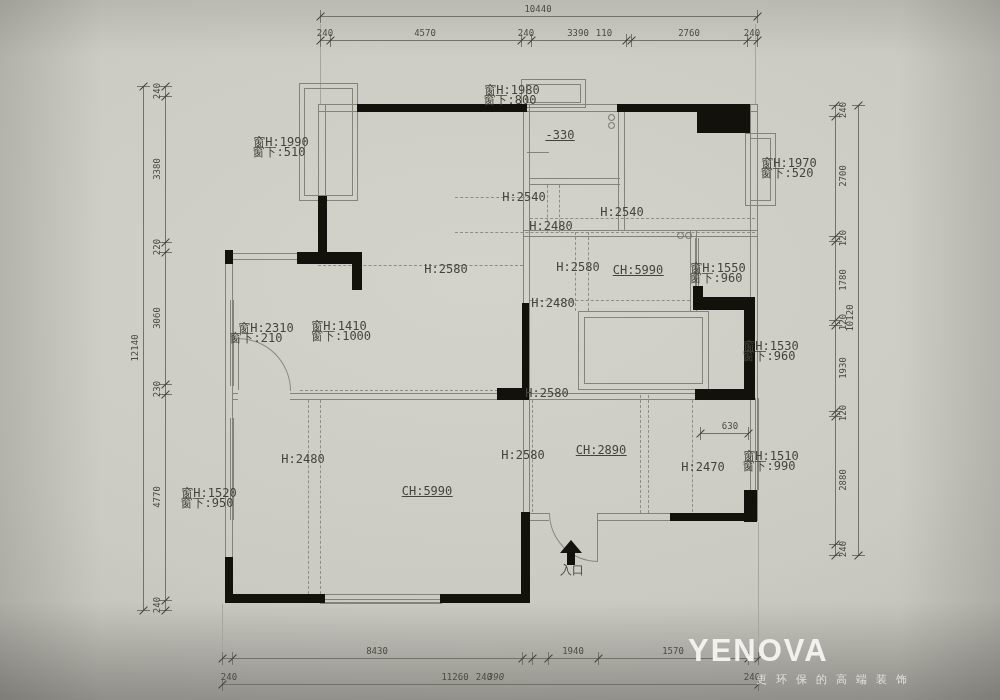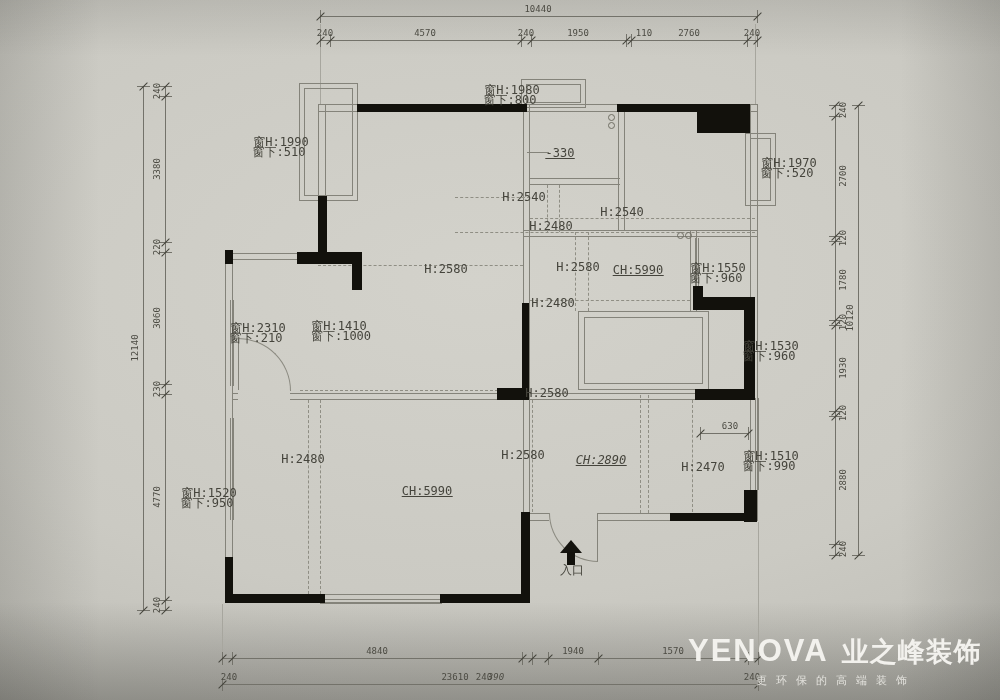--- a/index.html
+++ b/index.html
@@ -167,22 +167,22 @@
       <div class="dimslash" style="left: 621px; top: 40px; width: 11px; height: 1px; transform: rotate(-45deg);"></div>
       <div class="dimext" style="left: 631px; top: 34px; width: 1px; height: 13px;"></div>
       <div class="dimslash" style="left: 626px; top: 40px; width: 11px; height: 1px; transform: rotate(-45deg);"></div>
       <div class="dimext" style="left: 747px; top: 34px; width: 1px; height: 13px;"></div>
       <div class="dimslash" style="left: 742px; top: 40px; width: 11px; height: 1px; transform: rotate(-45deg);"></div>
       <div class="dimext" style="left: 757px; top: 34px; width: 1px; height: 13px;"></div>
       <div class="dimslash" style="left: 752px; top: 40px; width: 11px; height: 1px; transform: rotate(-45deg);"></div>
       <div class="dimlabel" style="left: 325px; top: 33px; transform: translate(-50%, -50%);">240</div>
       <div class="dimlabel" style="left: 425px; top: 33px; transform: translate(-50%, -50%);">4570</div>
       <div class="dimlabel" style="left: 526px; top: 33px; transform: translate(-50%, -50%);">240</div>
-      <div class="dimlabel" style="left: 578px; top: 33px; transform: translate(-50%, -50%);">1950</div>
-      <div class="dimlabel" style="left: 644px; top: 33px; transform: translate(-50%, -50%);">110</div>
+      <div class="dimlabel" style="left: 578px; top: 33px; transform: translate(-50%, -50%);">3390</div>
+      <div class="dimlabel" style="left: 604px; top: 33px; transform: translate(-50%, -50%);">110</div>
       <div class="dimlabel" style="left: 689px; top: 33px; transform: translate(-50%, -50%);">2760</div>
       <div class="dimlabel" style="left: 752px; top: 33px; transform: translate(-50%, -50%);">240</div>
       <div class="dimline" style="left: 143px; top: 86px; width: 1px; height: 524px;"></div>
       <div class="dimext" style="left: 137px; top: 86px; width: 13px; height: 1px;"></div>
       <div class="dimslash" style="left: 138px; top: 86px; width: 11px; height: 1px; transform: rotate(-45deg);"></div>
       <div class="dimext" style="left: 137px; top: 610px; width: 13px; height: 1px;"></div>
       <div class="dimslash" style="left: 138px; top: 610px; width: 11px; height: 1px; transform: rotate(-45deg);"></div>
       <div class="dimlabel" style="left: 135px; top: 348px; transform: translate(-50%, -50%) rotate(-90deg);">12140</div>
       <div class="dimline" style="left: 165px; top: 86px; width: 1px; height: 524px;"></div>
       <div class="dimext" style="left: 159px; top: 86px; width: 13px; height: 1px;"></div>
@@ -254,74 +254,73 @@
       <div class="dimext" style="left: 532px; top: 652px; width: 1px; height: 13px;"></div>
       <div class="dimslash" style="left: 527px; top: 658px; width: 11px; height: 1px; transform: rotate(-45deg);"></div>
       <div class="dimext" style="left: 548px; top: 652px; width: 1px; height: 13px;"></div>
       <div class="dimslash" style="left: 543px; top: 658px; width: 11px; height: 1px; transform: rotate(-45deg);"></div>
       <div class="dimext" style="left: 598px; top: 652px; width: 1px; height: 13px;"></div>
       <div class="dimslash" style="left: 593px; top: 658px; width: 11px; height: 1px; transform: rotate(-45deg);"></div>
       <div class="dimext" style="left: 748px; top: 652px; width: 1px; height: 13px;"></div>
       <div class="dimslash" style="left: 743px; top: 658px; width: 11px; height: 1px; transform: rotate(-45deg);"></div>
       <div class="dimext" style="left: 758px; top: 652px; width: 1px; height: 13px;"></div>
       <div class="dimslash" style="left: 753px; top: 658px; width: 11px; height: 1px; transform: rotate(-45deg);"></div>
-      <div class="dimlabel" style="left: 377px; top: 651px; transform: translate(-50%, -50%);">4840</div>
+      <div class="dimlabel" style="left: 377px; top: 651px; transform: translate(-50%, -50%);">8430</div>
       <div class="dimlabel" style="left: 573px; top: 651px; transform: translate(-50%, -50%);">1940</div>
       <div class="dimlabel" style="left: 673px; top: 651px; transform: translate(-50%, -50%);">1570</div>
       <div class="dimline" style="left: 222px; top: 684px; width: 536px; height: 1px;"></div>
       <div class="dimext" style="left: 222px; top: 678px; width: 1px; height: 13px;"></div>
       <div class="dimslash" style="left: 217px; top: 684px; width: 11px; height: 1px; transform: rotate(-45deg);"></div>
       <div class="dimext" style="left: 758px; top: 678px; width: 1px; height: 13px;"></div>
       <div class="dimslash" style="left: 753px; top: 684px; width: 11px; height: 1px; transform: rotate(-45deg);"></div>
       <div class="dimlabel" style="left: 229px; top: 677px; transform: translate(-50%, -50%);">240</div>
-      <div class="dimlabel" style="left: 455px; top: 677px; transform: translate(-50%, -50%);">23610</div>
+      <div class="dimlabel" style="left: 455px; top: 677px; transform: translate(-50%, -50%);">11260</div>
       <div class="dimlabel" style="left: 484px; top: 677px; transform: translate(-50%, -50%);">240</div>
       <div class="dimlabel" style="left: 496px; top: 677px; transform: translate(-50%, -50%); font-style: italic;">390</div>
       <div class="dimlabel" style="left: 752px; top: 677px; transform: translate(-50%, -50%);">240</div>
       <div class="dimline" style="left: 700px; top: 433px; width: 48px; height: 1px;"></div>
       <div class="dimext" style="left: 700px; top: 427px; width: 1px; height: 13px;"></div>
       <div class="dimslash" style="left: 695px; top: 433px; width: 11px; height: 1px; transform: rotate(-45deg);"></div>
       <div class="dimext" style="left: 748px; top: 427px; width: 1px; height: 13px;"></div>
       <div class="dimslash" style="left: 743px; top: 433px; width: 11px; height: 1px; transform: rotate(-45deg);"></div>
       <div class="dimlabel" style="left: 730px; top: 426px; transform: translate(-50%, -50%);">630</div>
       <div class="ann" style="left: 512px; top: 90px; transform: translate(-50%, -50%);">窗H:1980</div>
       <div class="ann" style="left: 510px; top: 100px; transform: translate(-50%, -50%);">窗下:800</div>
       <div class="ann" style="left: 281px; top: 142px; transform: translate(-50%, -50%);">窗H:1990</div>
       <div class="ann" style="left: 279px; top: 152px; transform: translate(-50%, -50%);">窗下:510</div>
       <div class="ann" style="left: 789px; top: 163px; transform: translate(-50%, -50%);">窗H:1970</div>
       <div class="ann" style="left: 787px; top: 173px; transform: translate(-50%, -50%);">窗下:520</div>
-      <div class="ann ul" style="left: 560px; top: 154px; transform: translate(-50%, -50%); text-decoration: underline;">-330</div>
+      <div class="ann ul" style="left: 560px; top: 136px; transform: translate(-50%, -50%); text-decoration: underline;">-330</div>
       <div class="ann" style="left: 524px; top: 197px; transform: translate(-50%, -50%);">H:2540</div>
       <div class="ann" style="left: 622px; top: 212px; transform: translate(-50%, -50%);">H:2540</div>
       <div class="ann" style="left: 551px; top: 226px; transform: translate(-50%, -50%);">H:2480</div>
       <div class="ann" style="left: 446px; top: 269px; transform: translate(-50%, -50%);">H:2580</div>
       <div class="ann" style="left: 578px; top: 267px; transform: translate(-50%, -50%);">H:2580</div>
       <div class="ann ul" style="left: 638px; top: 271px; transform: translate(-50%, -50%);">CH:5990</div>
       <div class="ann" style="left: 553px; top: 303px; transform: translate(-50%, -50%);">H:2480</div>
       <div class="ann" style="left: 718px; top: 268px; transform: translate(-50%, -50%);">窗H:1550</div>
       <div class="ann" style="left: 716px; top: 278px; transform: translate(-50%, -50%);">窗下:960</div>
-      <div class="ann" style="left: 258px; top: 328px; transform: translate(-50%, -50%);">窗H:2310</div>
+      <div class="ann" style="left: 266px; top: 328px; transform: translate(-50%, -50%);">窗H:2310</div>
       <div class="ann" style="left: 256px; top: 338px; transform: translate(-50%, -50%);">窗下:210</div>
       <div class="ann" style="left: 339px; top: 326px; transform: translate(-50%, -50%);">窗H:1410</div>
       <div class="ann" style="left: 341px; top: 336px; transform: translate(-50%, -50%);">窗下:1000</div>
       <div class="ann" style="left: 771px; top: 346px; transform: translate(-50%, -50%);">窗H:1530</div>
       <div class="ann" style="left: 769px; top: 356px; transform: translate(-50%, -50%);">窗下:960</div>
       <div class="ann" style="left: 547px; top: 393px; transform: translate(-50%, -50%);">H:2580</div>
       <div class="ann" style="left: 523px; top: 455px; transform: translate(-50%, -50%);">H:2580</div>
-      <div class="ann ul" style="left: 601px; top: 461px; transform: translate(-50%, -50%); font-style: italic;">CH:2890</div>
+      <div class="ann ul" style="left: 601px; top: 451px; transform: translate(-50%, -50%);">CH:2890</div>
       <div class="ann" style="left: 703px; top: 467px; transform: translate(-50%, -50%);">H:2470</div>
       <div class="ann" style="left: 303px; top: 459px; transform: translate(-50%, -50%);">H:2480</div>
       <div class="ann" style="left: 209px; top: 493px; transform: translate(-50%, -50%);">窗H:1520</div>
       <div class="ann" style="left: 207px; top: 503px; transform: translate(-50%, -50%);">窗下:950</div>
       <div class="ann ul" style="left: 427px; top: 492px; transform: translate(-50%, -50%);">CH:5990</div>
       <div class="ann" style="left: 771px; top: 456px; transform: translate(-50%, -50%);">窗H:1510</div>
       <div class="ann" style="left: 769px; top: 466px; transform: translate(-50%, -50%);">窗下:990</div>
       <div class="ann" style="left: 572px; top: 570px; transform: translate(-50%, -50%);">入口</div>
     </div>
 
   <div id="logo">
     <div class="logo-row">
       <span class="logo-en">YENOVA</span>
-      <span class="logo-cn">业之峰装饰</span>
     </div>
     <div class="logo-tagline">更环保的高端装饰</div>
   </div>
 </div>
 
 </body></html>

